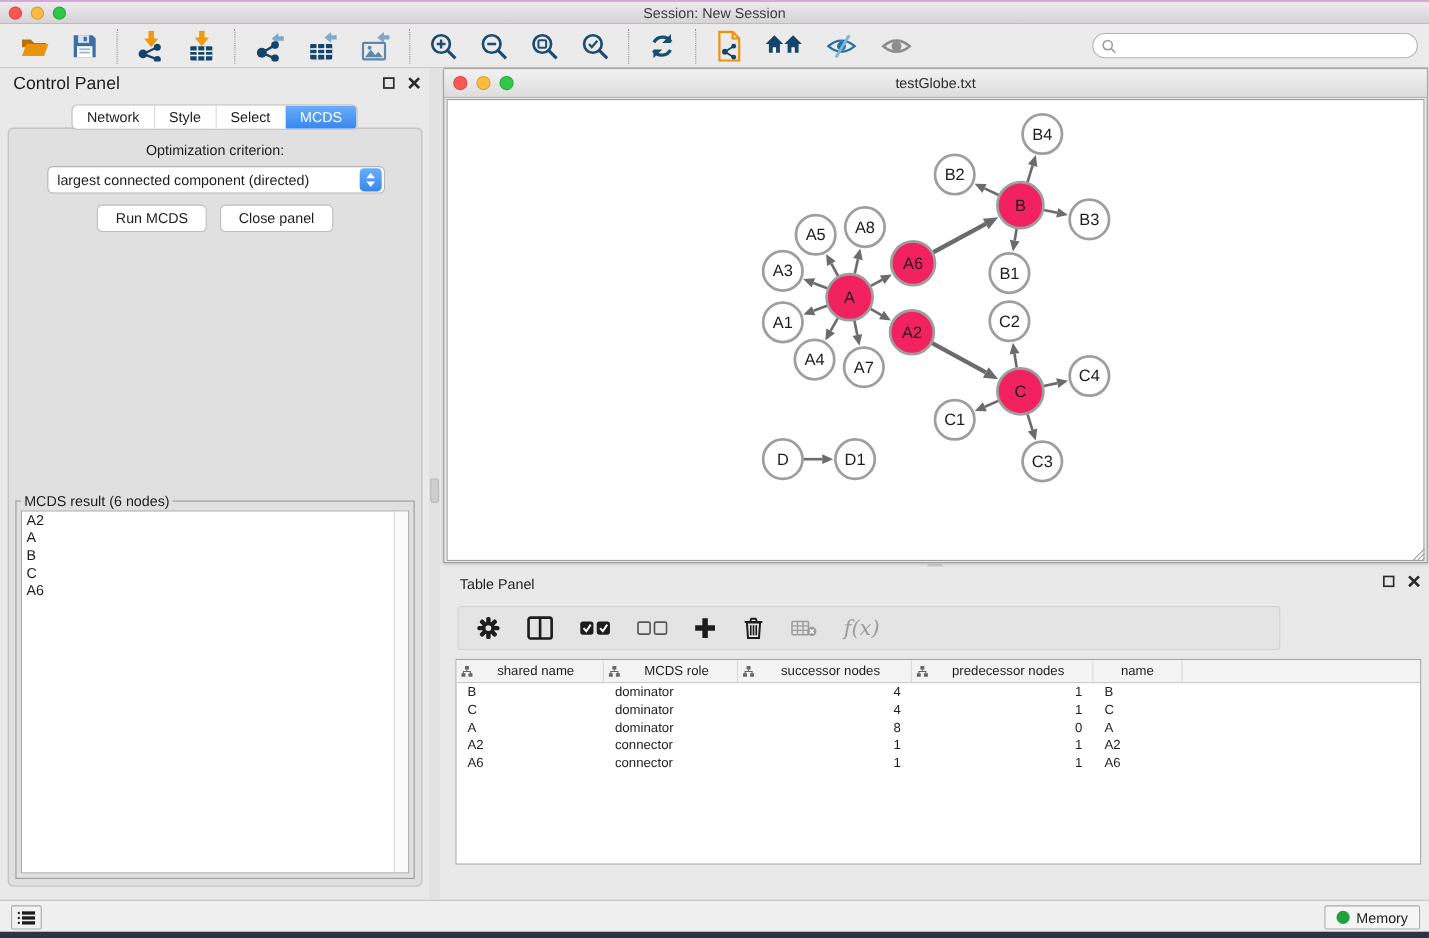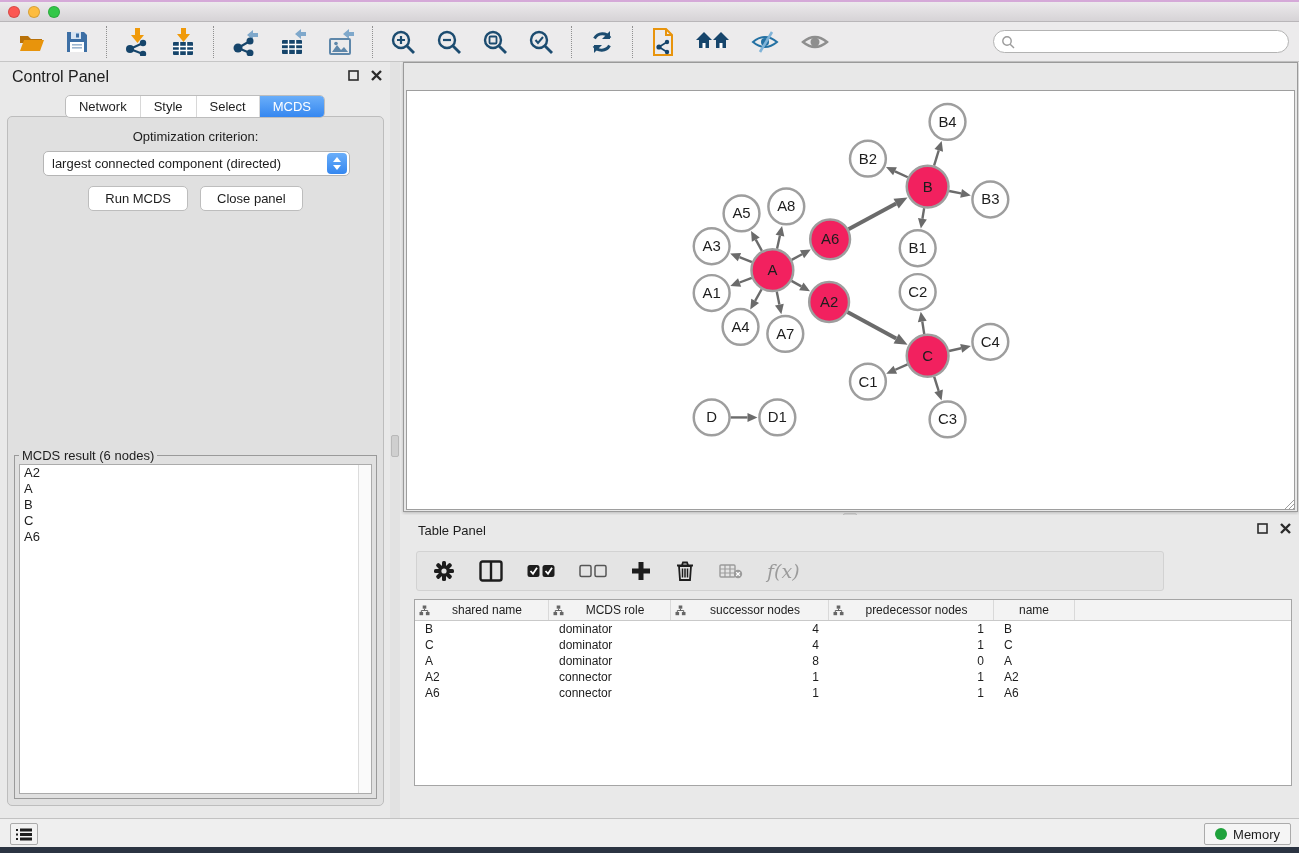--- a/index.html
+++ b/index.html
@@ -115,20 +115,21 @@
 </style>
 </head>
 <body>
 
 <div id="top-strip"></div>
 
 <div id="titlebar">
   <span class="tl red"></span>
   <span class="tl yellow"></span>
   <span class="tl green"></span>
+  <div id="app-title">Session: New Session</div>
 </div>
 
 <div id="toolbar">
   <div class="tb-group">
     <span class="tb-icon">
       <svg width="28" height="24" viewBox="0 0 28 24">
         <path fill="#B87109" d="M3 6 h8 l3 3 h11 v4 H3z"></path>
         <path fill="#E8940C" d="M3 21 L7 10 H27 L23 21 Z"></path>
       </svg>
       </span>
@@ -330,20 +331,26 @@
   </div>
 </div>
 
 <div id="v-divider">
   <div id="v-divider-handle"></div>
 </div>
 
 <div id="right-area">
 
   <div id="network-window">
+    <div id="nw-titlebar">
+      <span class="tl2 tl red"></span>
+      <span class="tl2 tl yellow"></span>
+      <span class="tl2 tl green"></span>
+      <div id="nw-title">testGlobe.txt</div>
+    </div>
     <svg id="network-canvas" viewBox="0 0 889 420">
         <line x1="355.48901716798036" y1="160.67335414757676" x2="349.33315840729955" y2="149.3545170714862" stroke="#6B6B6B" stroke-width="2.4"></line>
         <polygon points="344.5554389381997,140.56967804765748 353.28633596802246,147.20454331039127 345.37998084657664,151.50449083258115" fill="#6B6B6B"></polygon>
         <line x1="370.7013313337195" y1="158.50819961728223" x2="373.589093635837" y2="145.30700052188783" stroke="#6B6B6B" stroke-width="2.4"></line>
         <polygon points="375.72606242389134,135.53800034792522 377.98514371412017,146.26863647651228 369.19304355755384,144.34536456726337" fill="#6B6B6B"></polygon>
         <line x1="345.52754906265756" y1="171.94526520498002" x2="332.9169785509215" y2="166.98372926593635" stroke="#6B6B6B" stroke-width="2.4"></line>
         <polygon points="323.61131903394767,163.3224861772909 334.56453794081193,162.7961824832981 331.26941916103107,171.17127604857458" fill="#6B6B6B"></polygon>
         <line x1="345.4146596993366" y1="187.76168568713538" x2="333.0709185918138" y2="192.4158831539063" stroke="#6B6B6B" stroke-width="2.4"></line>
         <polygon points="323.71394572787585,195.9439221026042 331.4833010648997,188.20524536513423 334.65853611872785,196.62652094267835" fill="#6B6B6B"></polygon>
         <line x1="355.230235352432" y1="199.1836432784806" x2="348.68604270122916" y2="210.84048643843556" stroke="#6B6B6B" stroke-width="2.4"></line>

